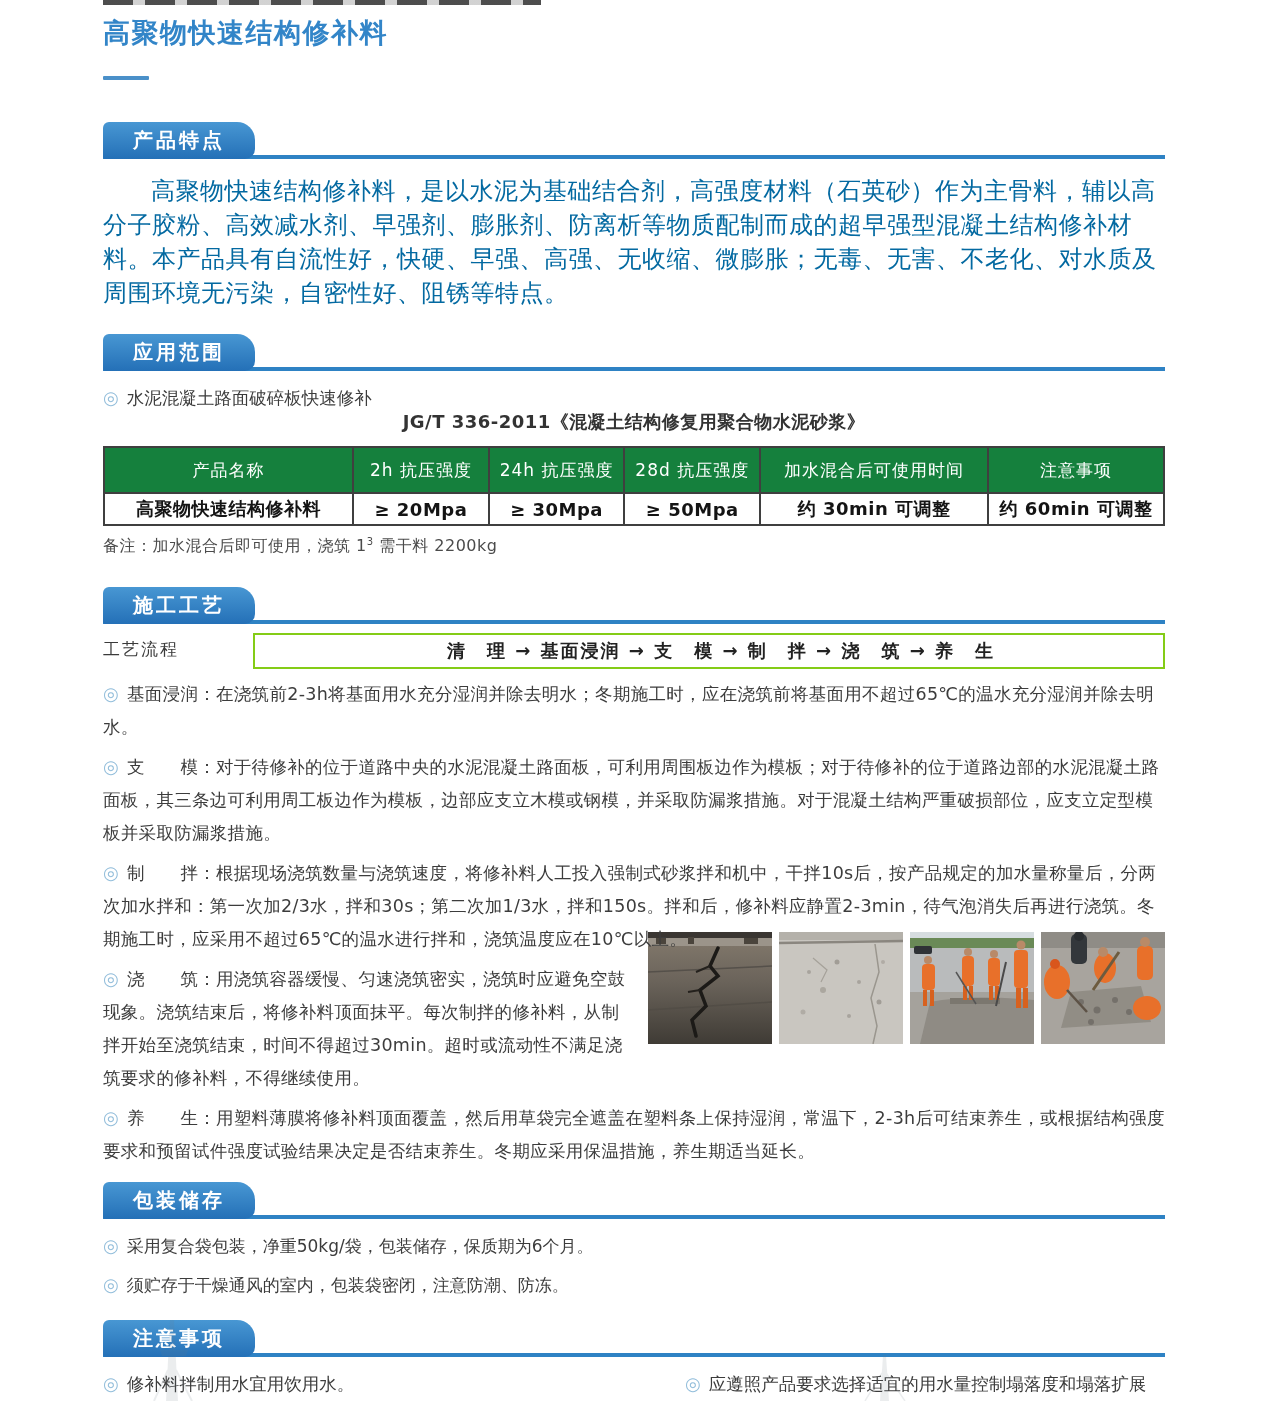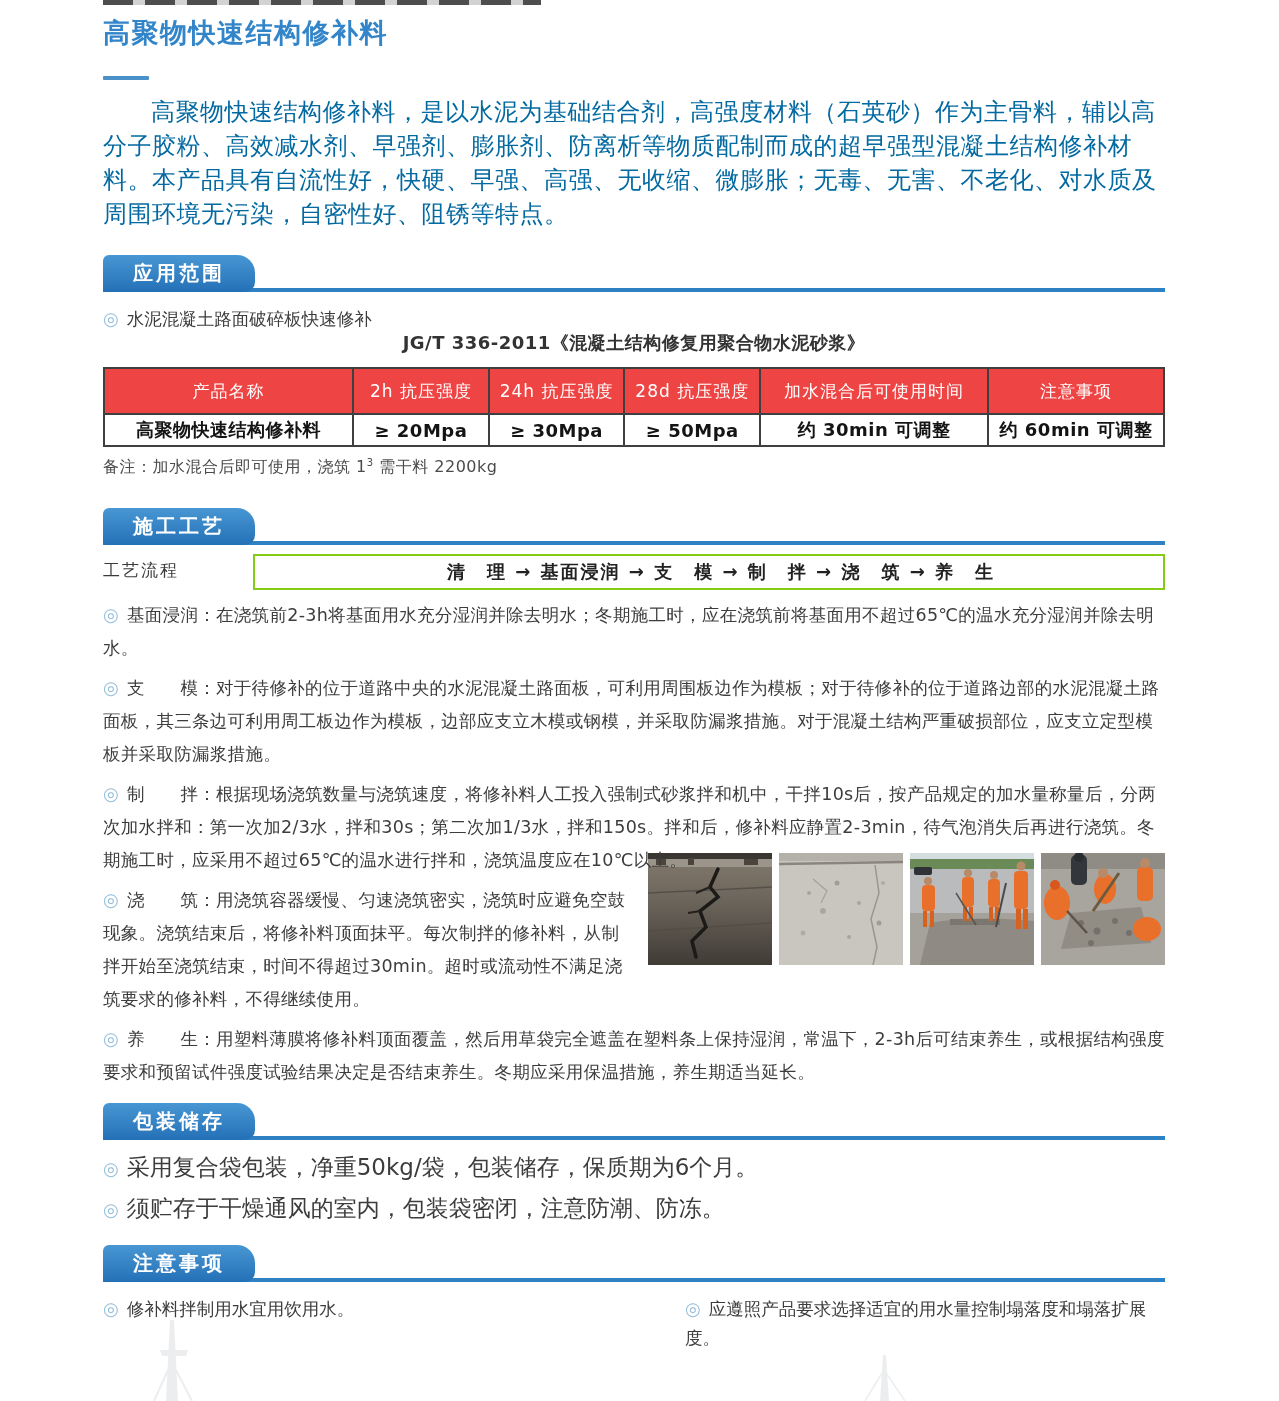--- a/index.html
+++ b/index.html
@@ -57,21 +57,21 @@
   .app-item-1{ width:307px; }
 
   .perf-standard{
     text-align:center; font-size:18px; font-weight:600; color:#333;
     letter-spacing:.5px;
   }
   table.perf{
     margin-top:12px; width:100%; border-collapse:collapse; border:2px solid #3f3f3f;
   }
   table.perf th{
-    background:#ef4444; color:#fff; font-size:17px; font-weight:500;
+    background:#15803d; color:#fff; font-size:17px; font-weight:500;
     height:46px; padding:2px 6px; border:2px solid #3f3f3f; letter-spacing:1px;
   }
   table.perf td{
     background:#fff; color:#141414; font-size:18px; font-weight:700;
     height:32px; padding:2px 6px; border:2px solid #3f3f3f; text-align:center;
     letter-spacing:.5px;
   }
   .perf-note{ margin-top:10px; font-size:16px; color:#4b4b4b; letter-spacing:.5px; }
   .perf-note sup{ font-size:10px; }
 
@@ -88,40 +88,43 @@
   .step-last{ clear:right; }
 
   .photo-strip{
     float:right; width:517px; margin:-30px 0 8px 14px;
     display:flex; gap:7px;
   }
   .photo-strip figure{ margin:0; width:124px; height:112px; overflow:hidden; background:#bbb; }
   .photo-strip svg{ display:block; width:100%; height:100%; }
 
   .simple-items{ margin-top:12px; }
-  .simple-items p{ margin:0 0 9px 0; font-size:23px; line-height:30px; color:#3c3c3c; }
+  .simple-items p{ margin:0 0 9px 0; font-size:17px; line-height:30px; color:#3c3c3c; }
 
   .note-rows{ margin-top:12px; }
   .note-row{ display:flex; margin-bottom:9px; }
   .note-row .l{ width:582px; flex-shrink:0; }
   .note-rows p{ margin:0 0 9px 0; font-size:17.5px; line-height:29px; color:#3c3c3c; }
   .note-row p{ margin:0; }
 
   .watermark{ position:absolute; opacity:.13; color:#6b7b86; }
 </style>
 </head>
 <body>
 
 <div class="content">
 
   <div class="top-crop-fragment"></div>
 
   <h1 class="page-title">高聚物快速结构修补料</h1>
   <div class="title-rule"></div>
 
+  <div class="sec-header mt-features">
+    <div class="sec-tab">产品特点</div>
+  </div>
   <p class="features-body">高聚物快速结构修补料，是以水泥为基础结合剂，高强度材料（石英砂）作为主骨料，辅以高分子胶粉、高效减水剂、早强剂、膨胀剂、防离析等物质配制而成的超早强型混凝土结构修补材料。本产品具有自流性好，快硬、早强、高强、无收缩、微膨胀；无毒、无害、不老化、对水质及周围环境无污染，自密性好、阻锈等特点。</p>
 
   <div class="sec-header mt-applications">
     <div class="sec-tab">应用范围</div>
   </div>
   <div class="app-items">
     <div><span class="bullet"></span><span>水泥混凝土路面破碎板快速修补</span></div>
   </div>
 
   <div class="perf-standard">JG/T 336-2011《混凝土结构修复用聚合物水泥砂浆》</div>

